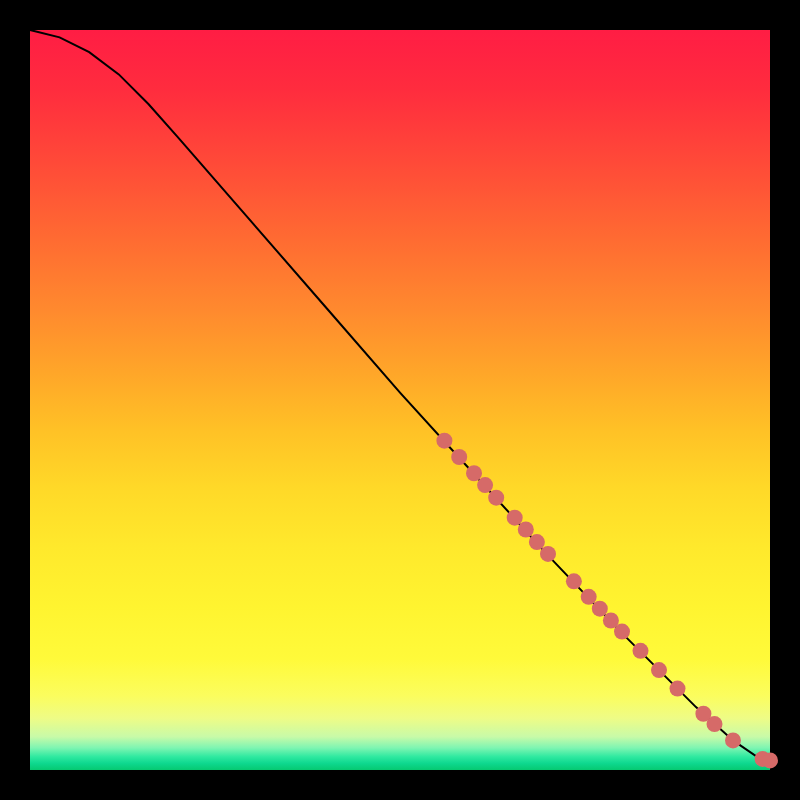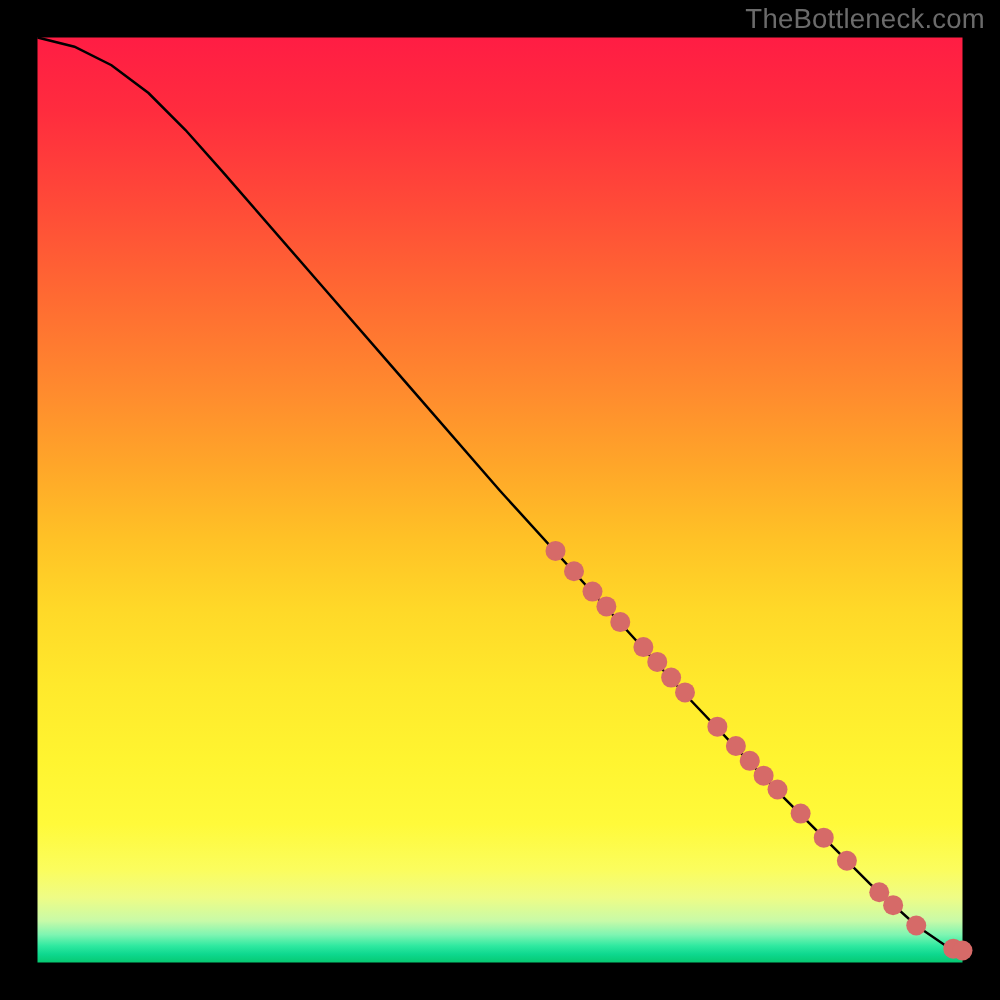--- a/index.html
+++ b/index.html
@@ -69,21 +69,20 @@
   }
   .marker {
     fill: #d66a68;
     stroke: none;
   }
 </style>
 </head>
 <body>
 
 <div class="wrap">
-  <div class="watermark">TheBottleneck.com</div>
 
   <div class="plot"></div>
 
   <svg class="plot-svg" viewBox="0 0 740 740">
     <path id="curve-path" class="curve" d="M0.00 0.00 L29.60 7.40 L59.20 22.20 L88.80 44.40 L118.40 74.00 L148.00 107.30 L222.00 192.40 L296.00 277.50 L370.00 362.60 L444.00 444.00 L518.00 525.40 L592.00 603.10 L666.00 677.10 L703.00 710.40 L728.90 728.16 L740.00 732.60"></path>
     <g id="markers-group">
         <circle cx="414.40" cy="410.70" r="8" class="marker"></circle>
         <circle cx="429.20" cy="426.98" r="8" class="marker"></circle>
         <circle cx="444.00" cy="443.26" r="8" class="marker"></circle>
         <circle cx="455.10" cy="455.10" r="8" class="marker"></circle>

